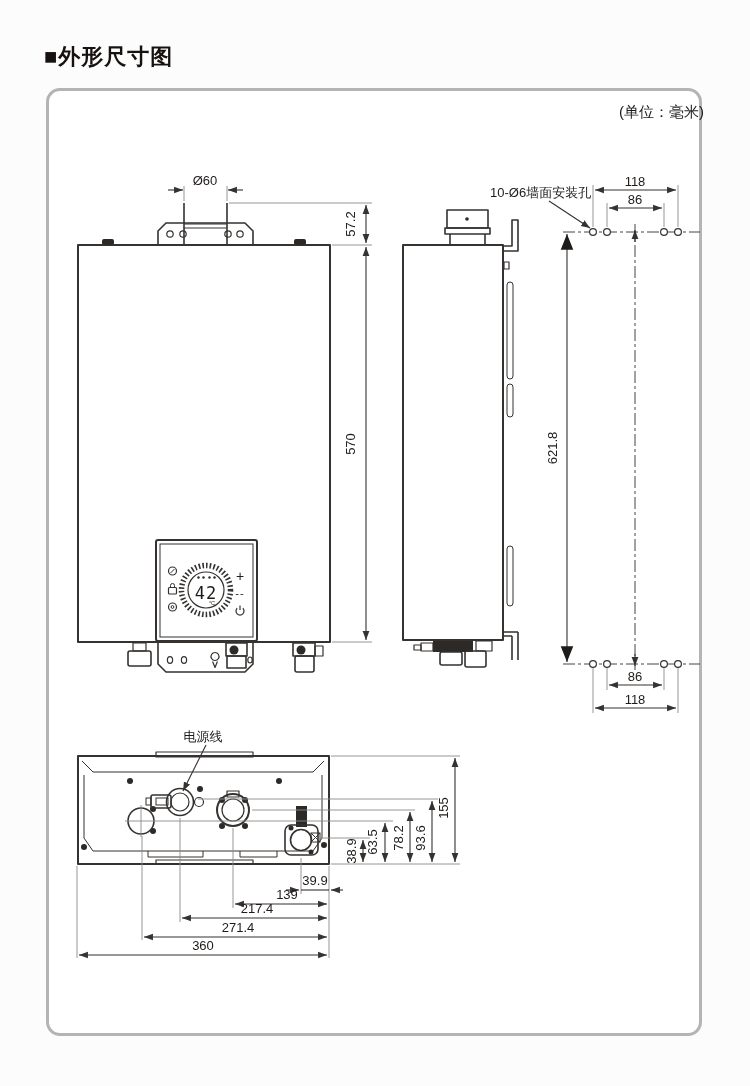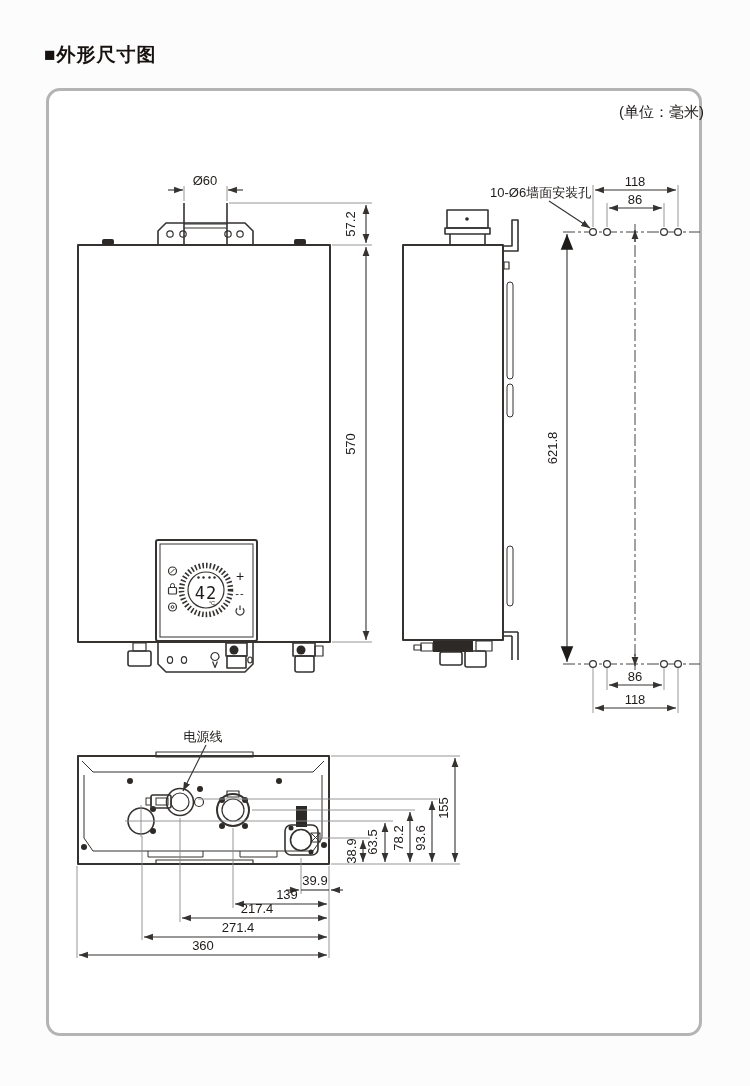--- a/index.html
+++ b/index.html
@@ -4,21 +4,21 @@
 <style>
   html,body{margin:0;padding:0;}
   body{
     width:750px;height:1086px;position:relative;
     background:#fcfcfc;
     font-family:"Liberation Sans",sans-serif;
     overflow:hidden;
   }
   .page-title{
     position:absolute;left:44px;top:42px;
-    font-size:19px;font-weight:bold;color:#171210;
+    font-size:22px;font-weight:bold;color:#171210;
     letter-spacing:1px;
   }
   .panel{
     position:absolute;left:46px;top:88px;width:656px;height:948px;
     box-sizing:border-box;
     border:3px solid #b4b4b4;border-radius:14px;background:#ffffff;
   }
   svg{position:absolute;left:0;top:0;}
   .s2{stroke:#353230;stroke-width:2;fill:none;stroke-linejoin:round;}
   .s15{stroke:#353230;stroke-width:1.6;fill:none;stroke-linejoin:round;}

